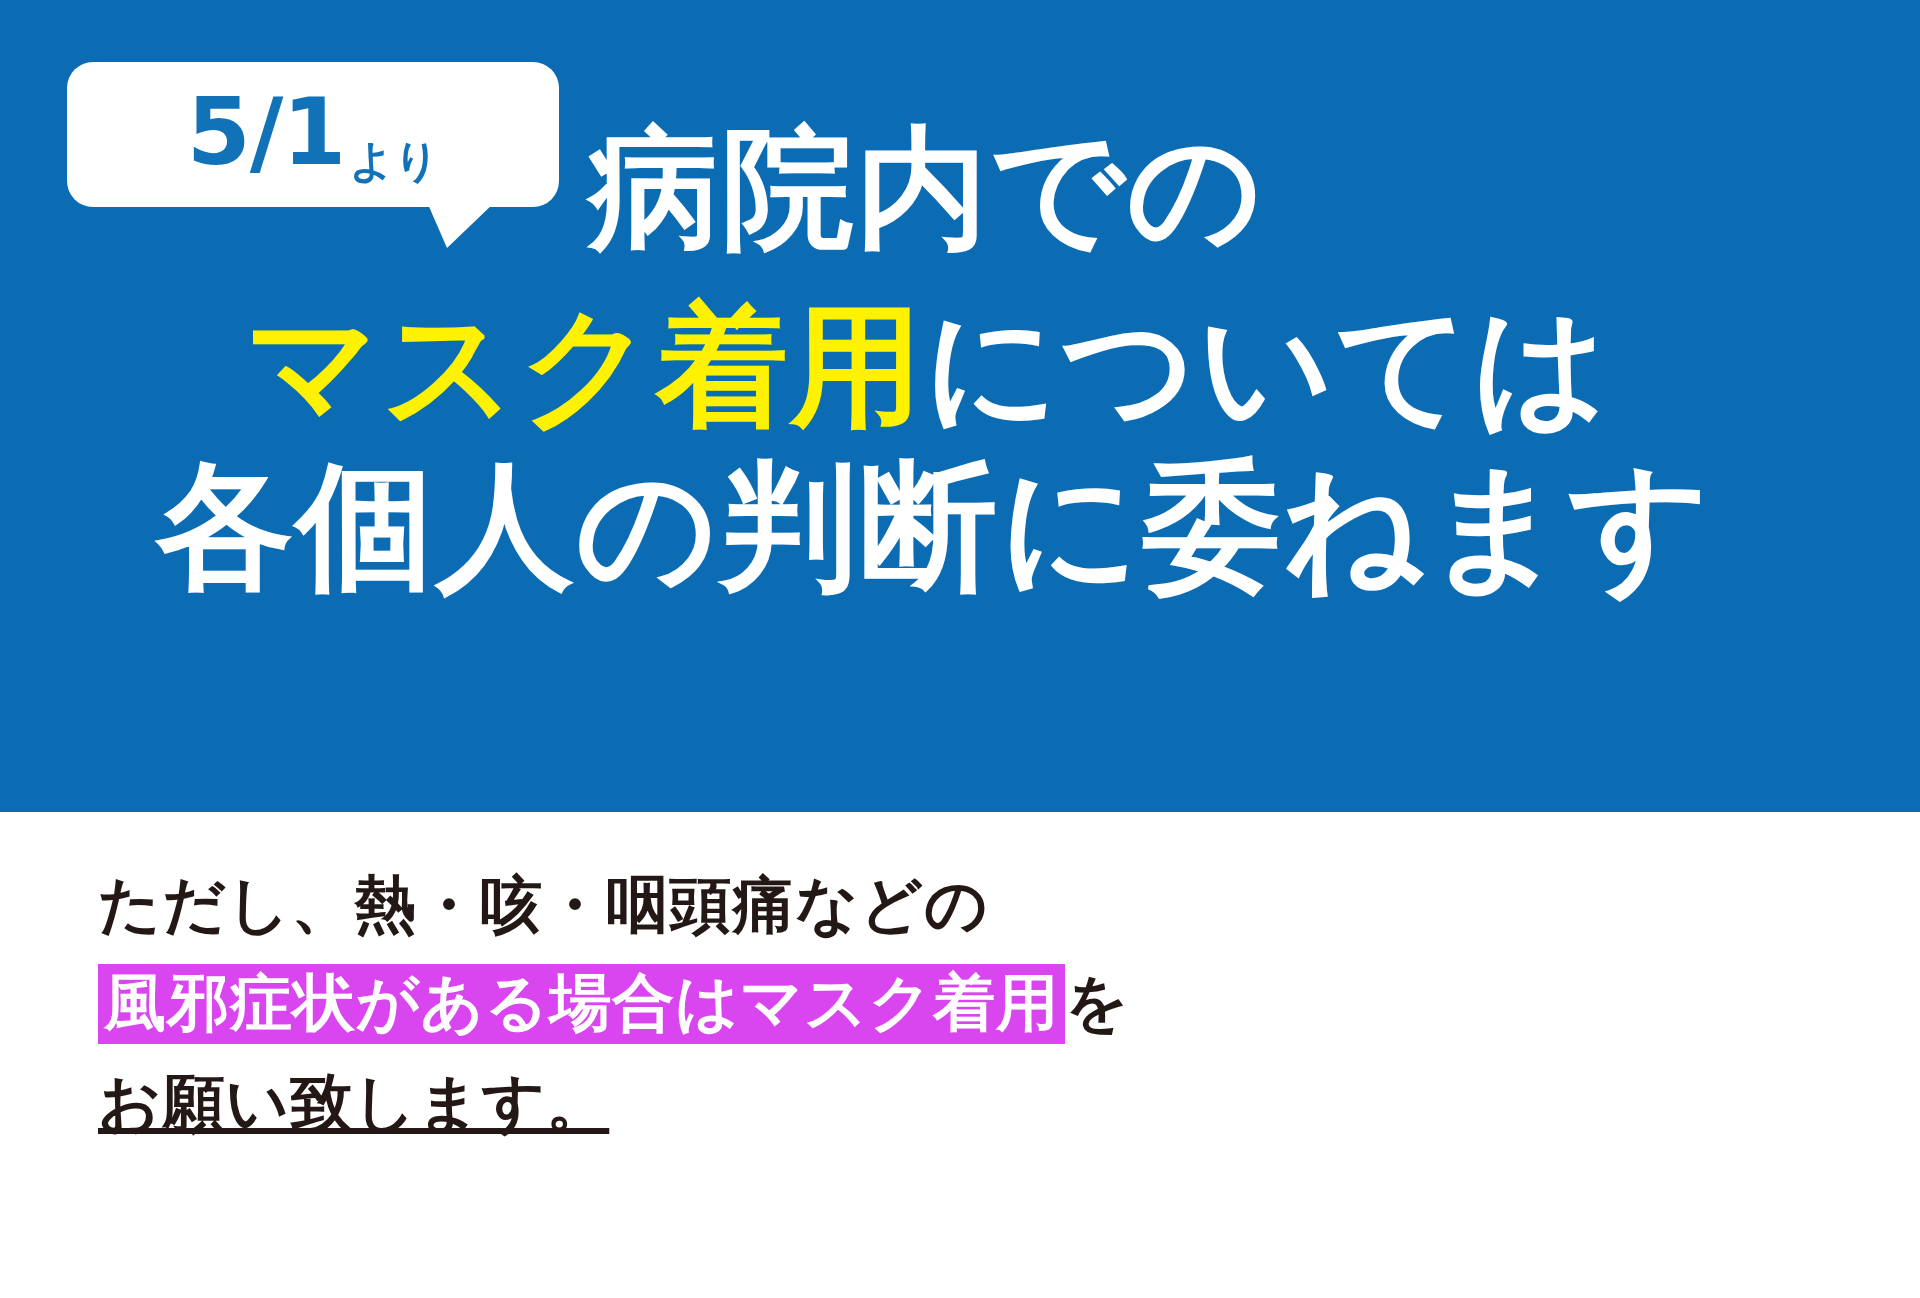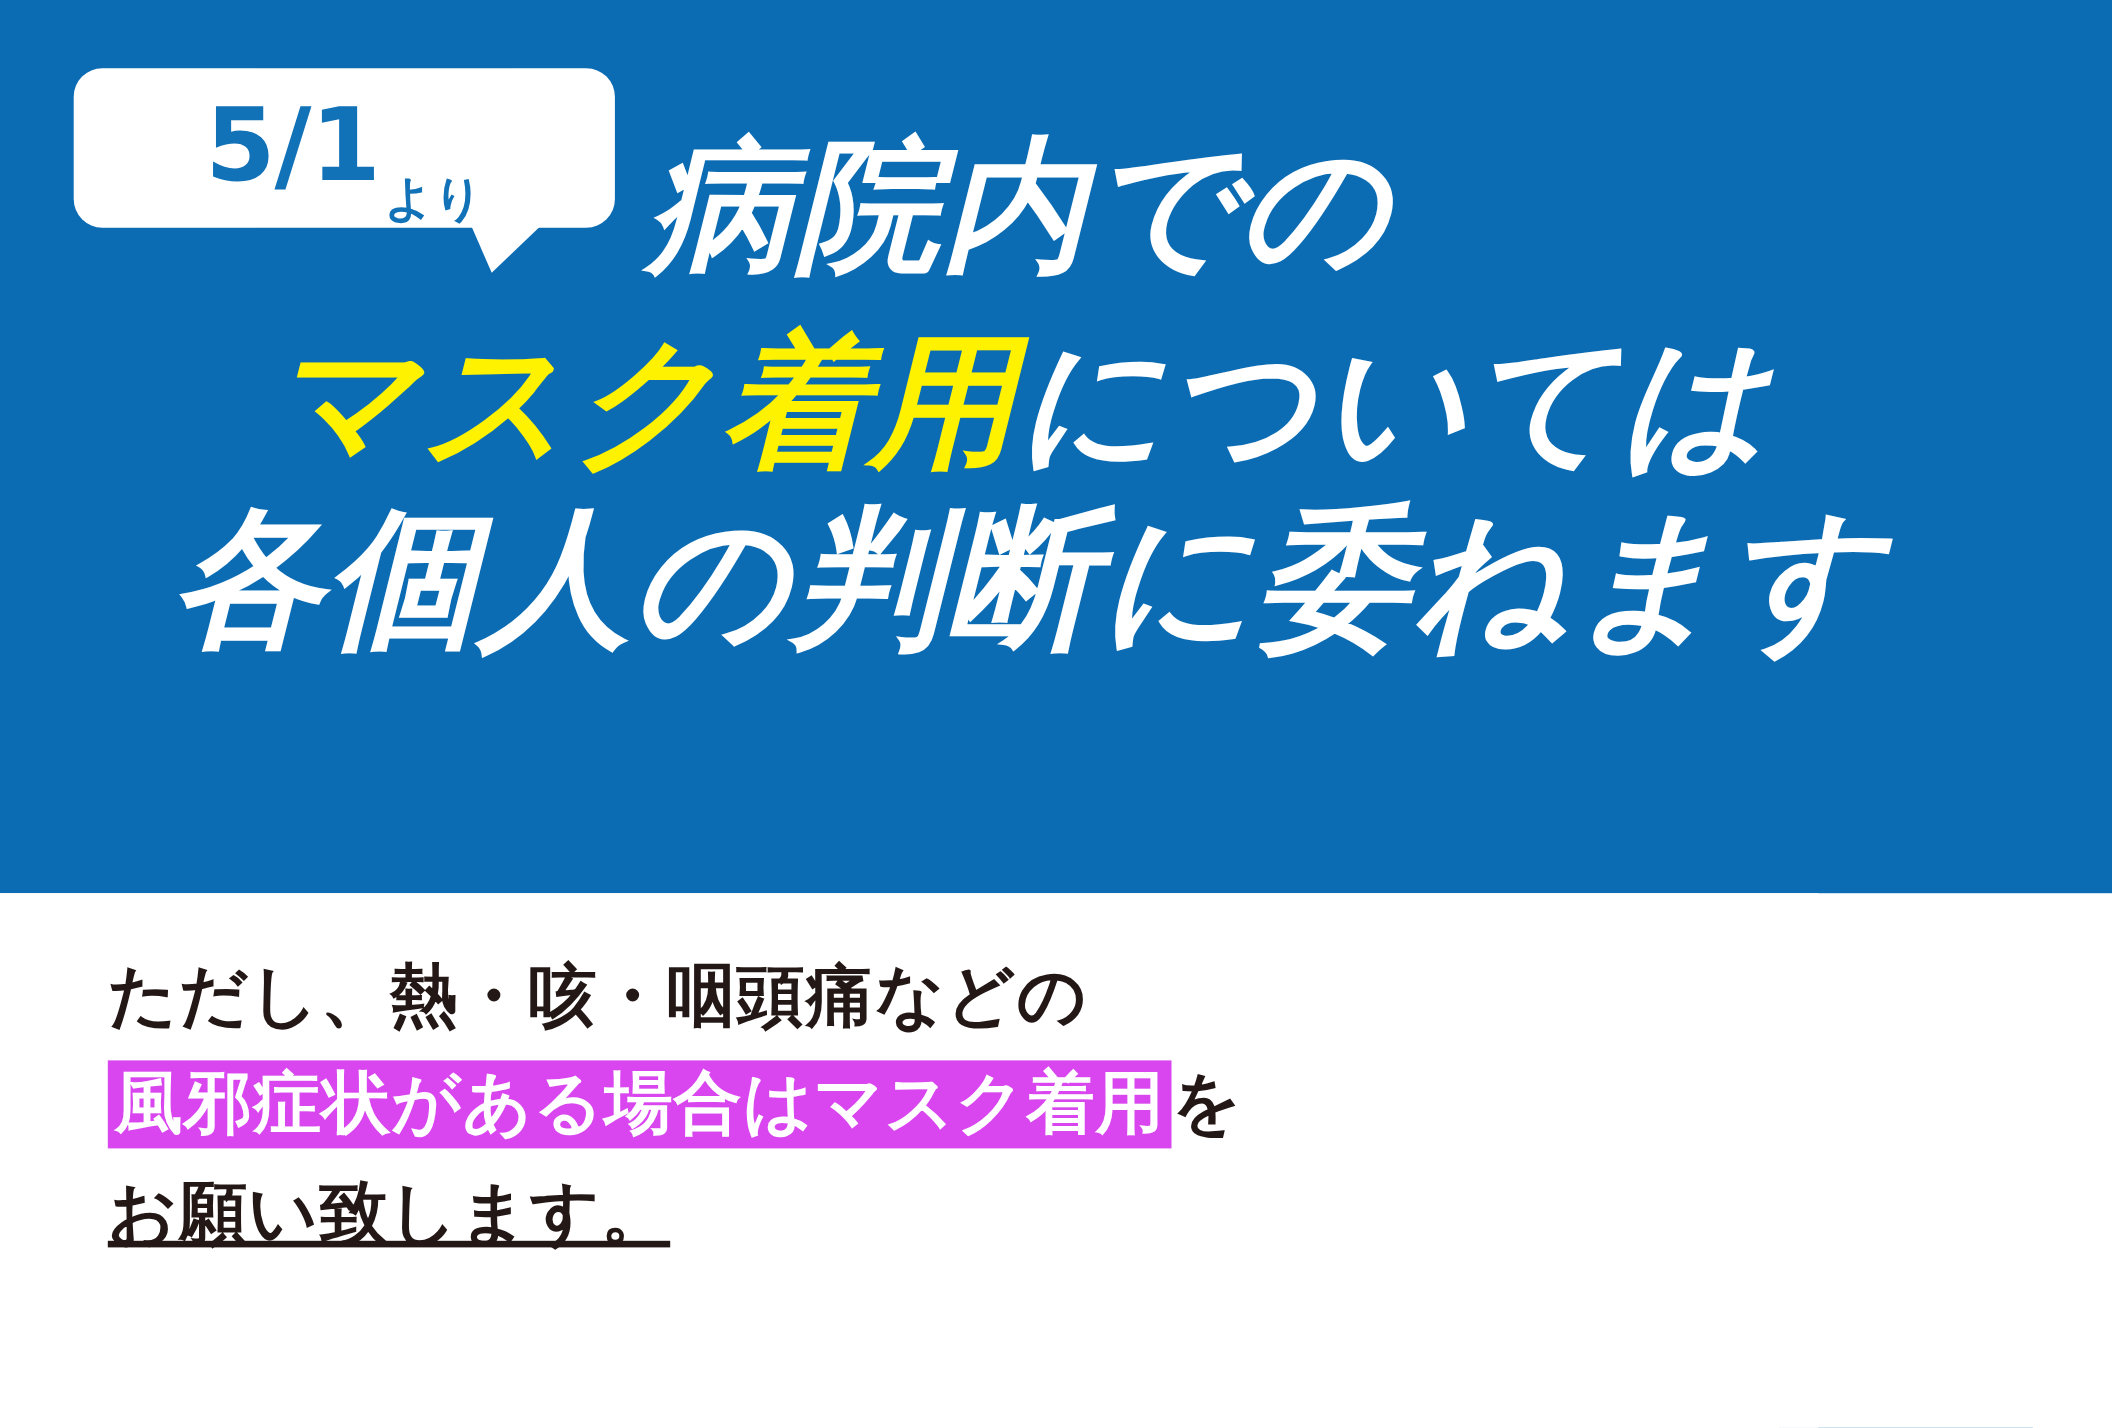--- a/index.html
+++ b/index.html
@@ -63,32 +63,31 @@
     line-height: 1;
     letter-spacing: -1px;
     padding-bottom: 4px;
   }
   .bubble-suffix {
     color: #1272b8;
     font-size: 44px;
     font-weight: bold;
     line-height: 1;
     align-self: flex-end;
-    padding-bottom: 4px;
+    padding-bottom: 24px;
     padding-left: 4px;
   }
 
   
   .headline {
     position: absolute;
     color: #ffffff;
     font-weight: bold;
     line-height: 1;
     white-space: nowrap;
-    font-style: italic;
   }
   .headline-1 {
     left: 588px;
     top: 122px;
     font-size: 132px;
     letter-spacing: 2px;
   }
   .headline-2 {
     left: 245px;
     top: 300px;

